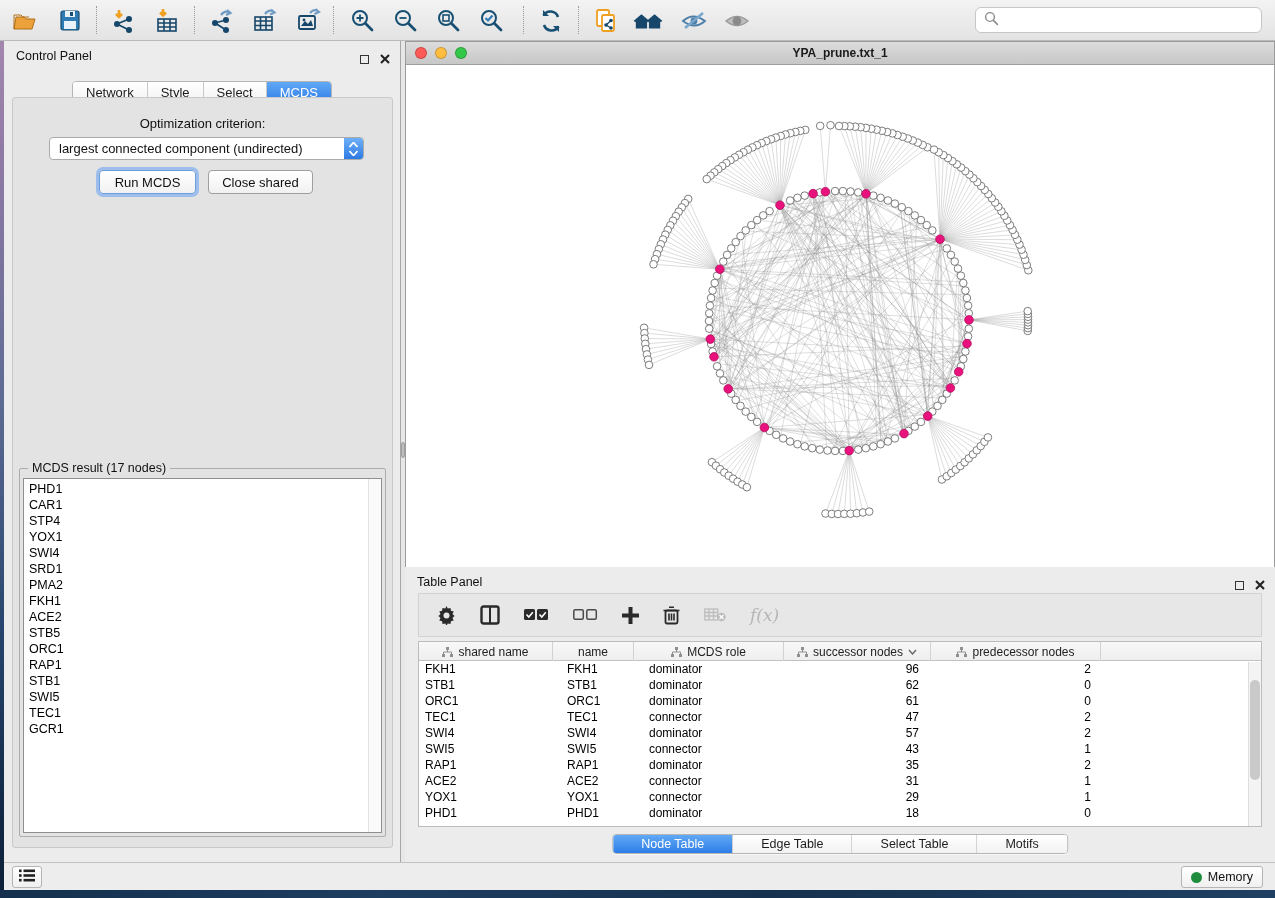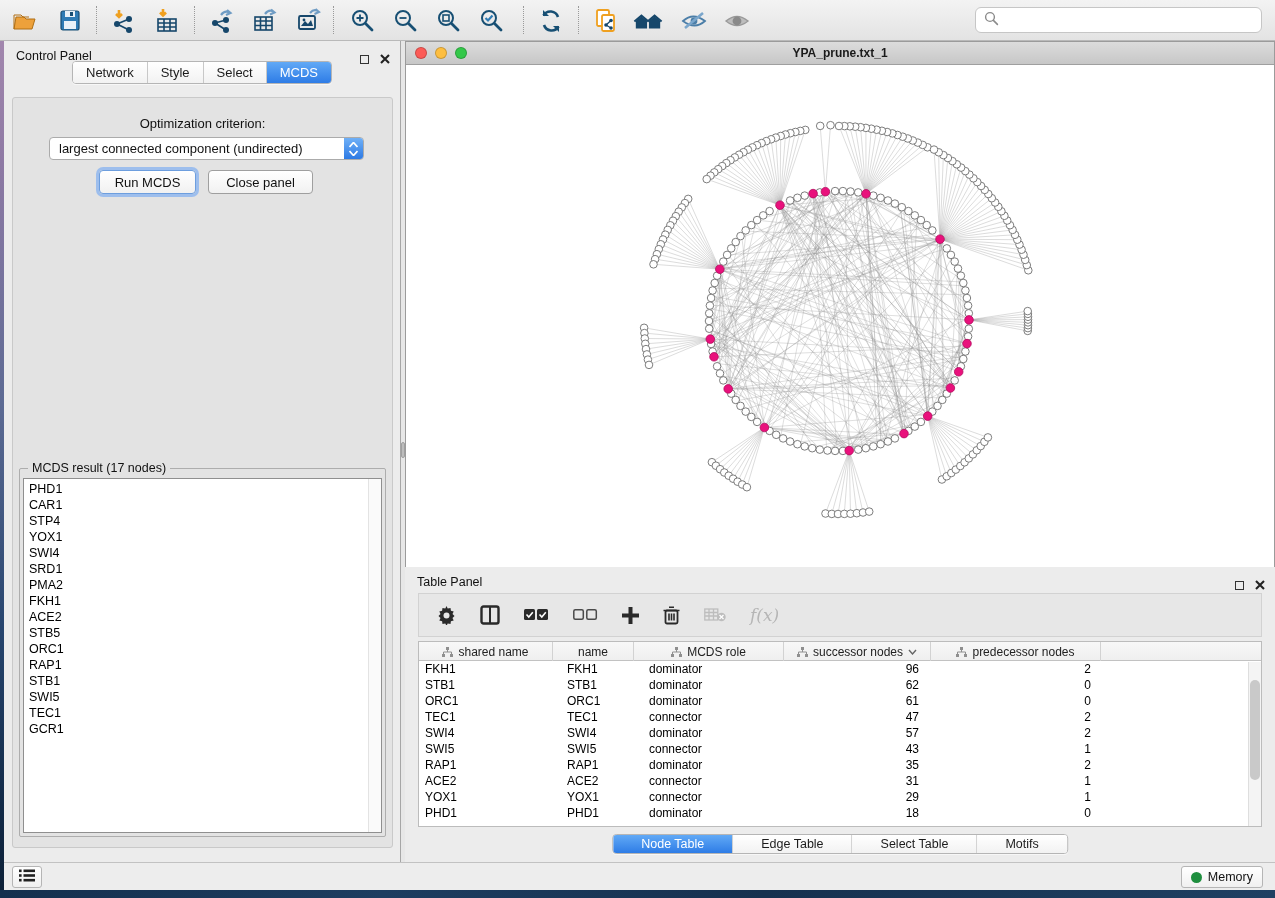--- a/index.html
+++ b/index.html
@@ -25,21 +25,21 @@
   .pane-title { position:absolute; left:12px; top:8px; font-size:12.5px; color:#111; }
   .pane-btns { position:absolute; right:10px; top:9px; display:flex; gap:11px; align-items:center; }
   .float-glyph { width:9px; height:9px; border:1.5px solid #333; display:inline-block; }
 
   .seg { display:inline-flex; border:1px solid #b5b5b5; border-radius:4px; overflow:hidden;
          background:#fff; box-shadow:0 1px 0 rgba(255,255,255,.6); }
   .seg .tab { padding:3px 13px; font-size:13px; color:#1c1c1c; background:linear-gradient(#ffffff,#f2f2f2);
               border-right:1px solid #c8c8c8; cursor:default; white-space:nowrap; }
   .seg .tab:last-child { border-right:none; }
   .seg .tab.selected { background:linear-gradient(#61a9f6,#2e7ce6); color:#fff; }
-  .cp-tabs { position:absolute; left:50%; transform:translateX(-50%); top:20px; }
+  .cp-tabs { position:absolute; left:50%; transform:translateX(-50%); top:40px; }
 
   .cp-content { position:absolute; left:8px; right:7px; top:56px; bottom:14px;
                 background:#e3e3e3; border:1px solid #c9c9c9; border-radius:3px; }
   .opt-label { position:absolute; top:18px; width:100%; text-align:center; font-size:13px; color:#111; }
   .criterion { position:absolute; left:36px; top:39px; width:315px; height:23px; background:#fff;
                border:1px solid #ababab; border-radius:4px; display:flex; align-items:center; font-size:13px; color:#111; }
   .criterion .ctext { flex:1; padding-left:9px; white-space:nowrap; overflow:hidden; }
   .stepper { width:19px; height:21px; margin:0; border-radius:0 3px 3px 0;
              background:linear-gradient(#6fb0f7,#2d7ae4); display:flex; flex-direction:column; align-items:center; justify-content:center; gap:2px; }
   .btnrow { position:absolute; top:72px; left:0; width:100%; height:24px; }
@@ -271,21 +271,21 @@
           <svg width="9" height="6" viewBox="0 0 9 6">
               <path d="M0.5 5 L4.5 0.5 L8.5 5" fill="none" stroke="#fff" stroke-width="1.7"></path>
             </svg>
           <svg width="9" height="6" viewBox="0 0 9 6">
               <path d="M0.5 1 L4.5 5.5 L8.5 1" fill="none" stroke="#fff" stroke-width="1.7"></path>
             </svg>
         </span>
       </div>
       <div class="btnrow">
         <div class="pbtn focused" style="left:86px; width:97px">Run MCDS</div>
-        <div class="pbtn" style="left:195px; width:105px">Close panel</div>
+        <div class="pbtn" style="left:195px; width:105px">Close shared</div>
       </div>
       <div class="groupbox">
         <div class="grouplabel">MCDS result (17 nodes)</div>
         <div class="mcds-list" id="mcds-list">
           <div class="list-track"></div>
         <div class="mcds-item" style="margin-top: 2px;">PHD1</div>
             <div class="mcds-item">CAR1</div>
             <div class="mcds-item">STP4</div>
             <div class="mcds-item">YOX1</div>
             <div class="mcds-item">SWI4</div>

